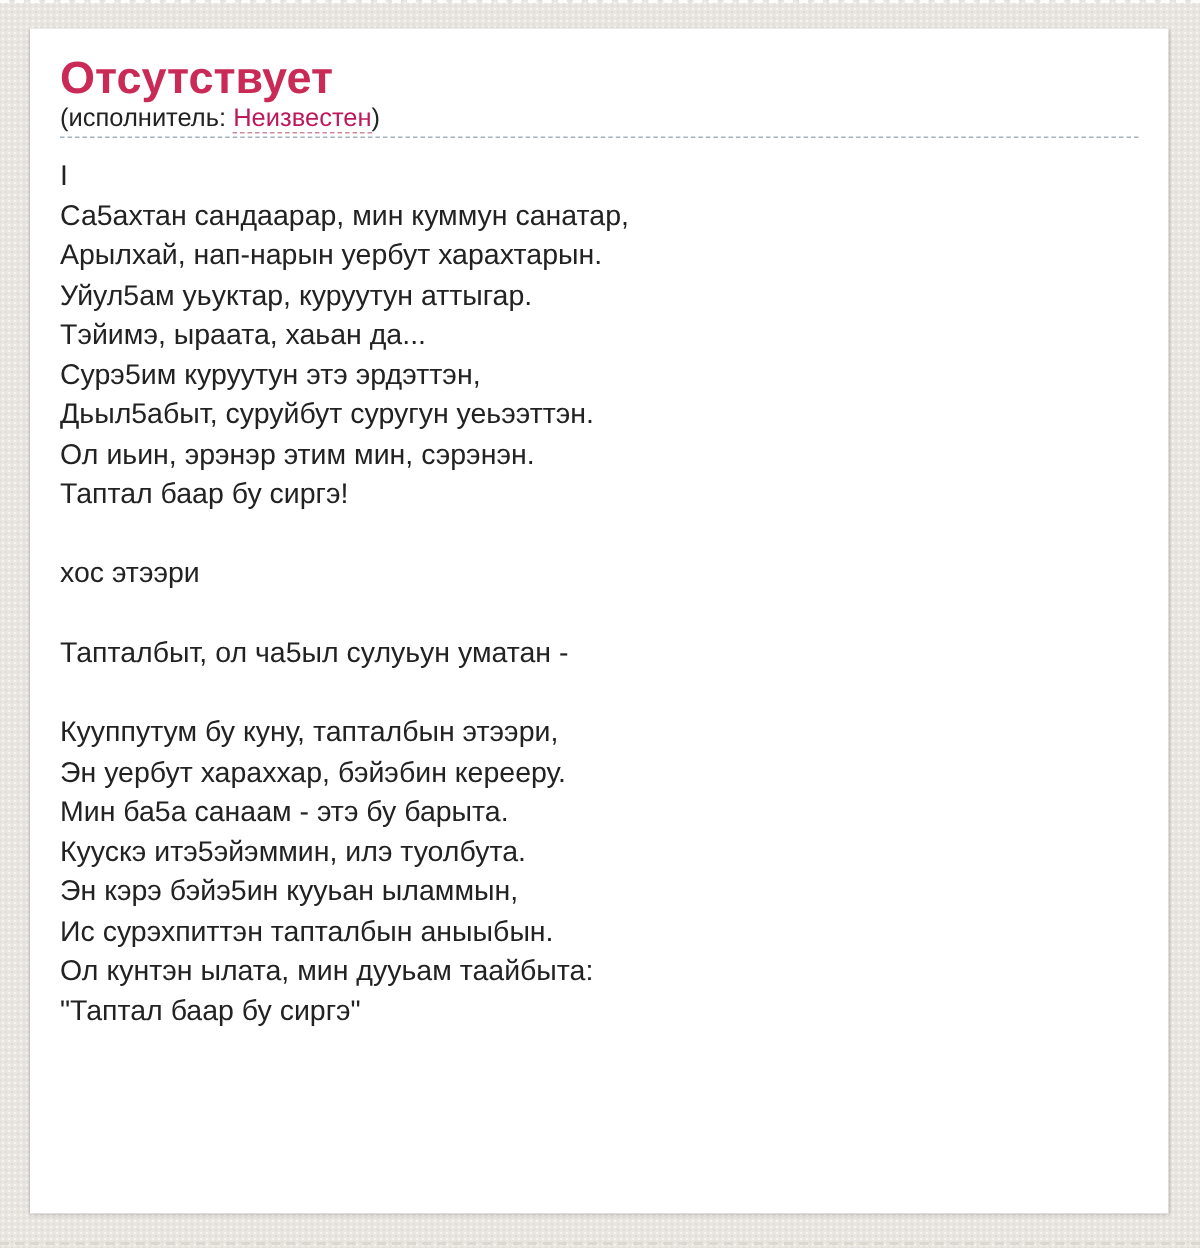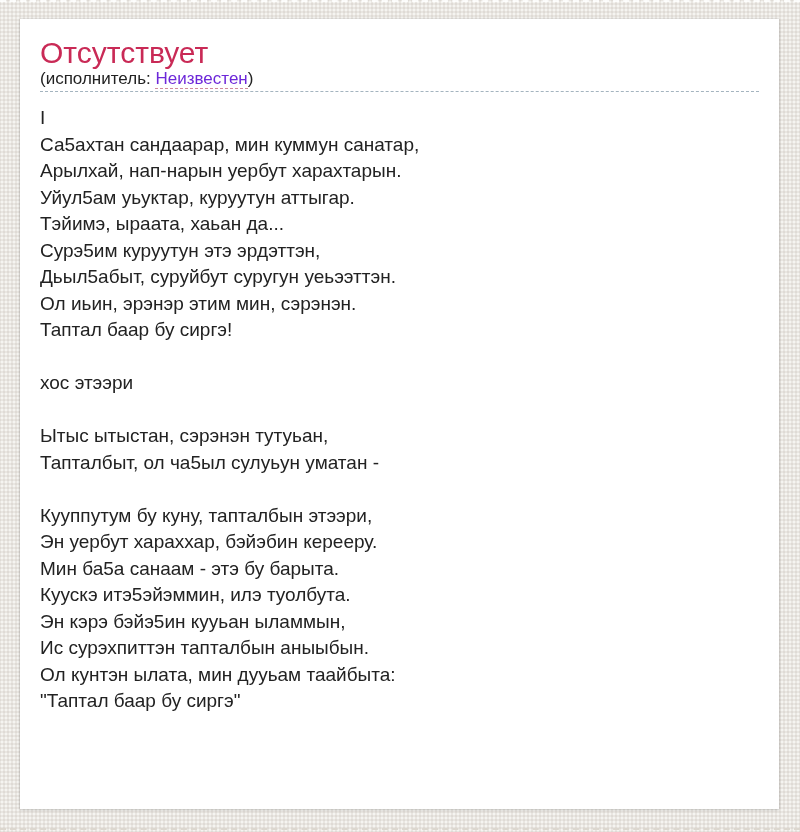--- a/index.html
+++ b/index.html
@@ -44,33 +44,33 @@
   }
 
   .header {
     padding: 18px 0 2px 0;
     border-bottom: 1px dashed #a4b4bf;
   }
 
   h1.song-title {
     font-size: 30px;
     line-height: 32px;
-    font-weight: normal;
+    font-weight: bold;
     color: #c92a56;
     letter-spacing: 0;
   }
 
   .artist-line {
     font-size: 17px;
     line-height: 20px;
     color: #222222;
   }
 
   .artist-link {
-    color: #6d28d9;
+    color: #be185d;
     text-decoration: none;
     border-bottom: 1px dashed #cf8b9b;
     cursor: pointer;
   }
 
   .lyrics {
     margin-top: 13px;
     font-size: 19px;
     line-height: 26.5px;
     color: #222222;
@@ -98,21 +98,20 @@
       <div class="lyric-line">Арылхай, нап-нарын уербут харахтарын.</div>
       <div class="lyric-line">Уйул5ам уьуктар, куруутун аттыгар.</div>
       <div class="lyric-line">Тэйимэ, ыраата, хаьан да...</div>
       <div class="lyric-line">Сурэ5им куруутун этэ эрдэттэн,</div>
       <div class="lyric-line">Дьыл5абыт, суруйбут суругун уеьээттэн.</div>
       <div class="lyric-line">Ол иьин, эрэнэр этим мин, сэрэнэн.</div>
       <div class="lyric-line">Таптал баар бу сиргэ!</div>
       <div class="lyric-line">&nbsp;</div>
       <div class="lyric-line">хос этээри</div>
       <div class="lyric-line">&nbsp;</div>
-      <div class="lyric-line">Ытыс ытыстан, сэрэнэн тутуьан,</div>
       <div class="lyric-line">Тапталбыт, ол ча5ыл сулуьун уматан -</div>
       <div class="lyric-line">&nbsp;</div>
       <div class="lyric-line">Кууппутум бу куну, тапталбын этээри,</div>
       <div class="lyric-line">Эн уербут хараххар, бэйэбин керееру.</div>
       <div class="lyric-line">Мин ба5а санаам - этэ бу барыта.</div>
       <div class="lyric-line">Куускэ итэ5эйэммин, илэ туолбута.</div>
       <div class="lyric-line">Эн кэрэ бэйэ5ин кууьан ыламмын,</div>
       <div class="lyric-line">Ис сурэхпиттэн тапталбын аныыбын.</div>
       <div class="lyric-line">Ол кунтэн ылата, мин дууьам таайбыта:</div>
       <div class="lyric-line">"Таптал баар бу сиргэ"</div>

